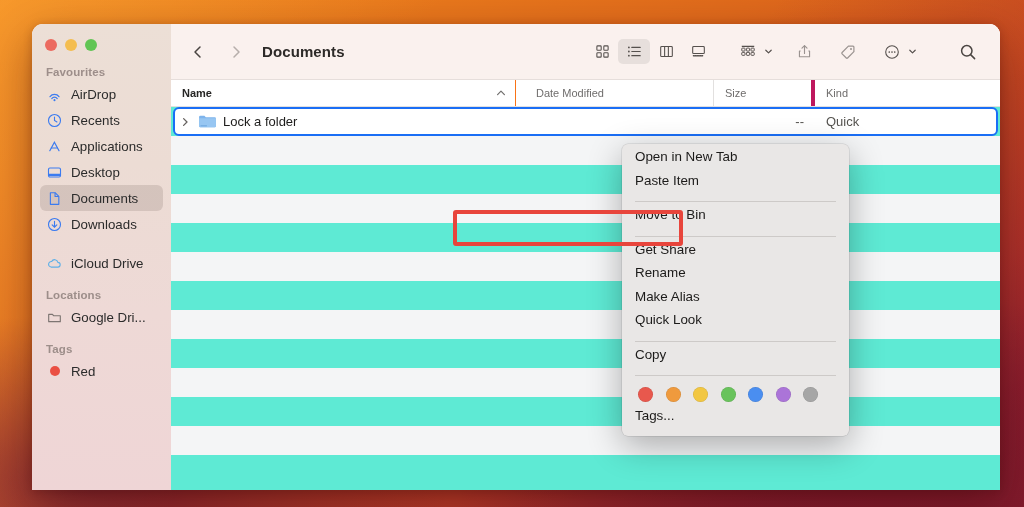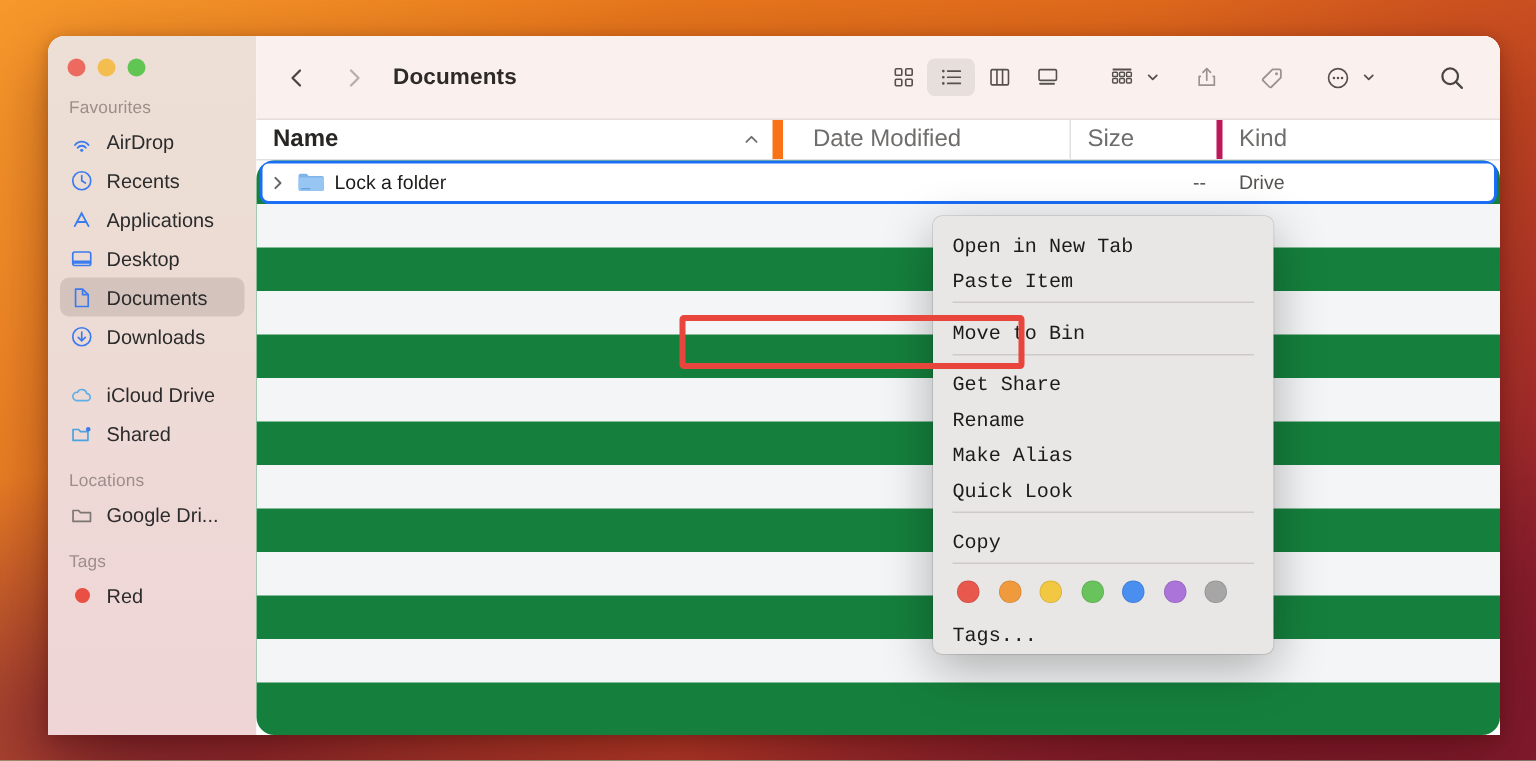--- a/index.html
+++ b/index.html
@@ -57,21 +57,21 @@
     padding-left: 13px;
     gap: 8px;
   }
   .light { width: 12px; height: 12px; border-radius: 50%; display:block; }
   .light.red    { background: #ec6a5f; }
   .light.yellow { background: #f4bd4f; }
   .light.green  { background: #61c554; }
 
   .sb-section {
     font-size: 11.5px;
-    font-weight: 400;
+    font-weight: 700;
     color: #9d8e8a;
     padding: 0 0 3px 14px;
     letter-spacing: .1px;
   }
   .sb-gap { height: 13px; }
 
   .sb-item {
     display: flex;
     align-items: center;
     gap: 8px;
@@ -148,49 +148,48 @@
   }
 
   
   .colhead {
     height: 27px;
     flex: 0 0 27px;
     background: #ffffff;
     border-bottom: 1px solid #e2e0df;
     display: flex;
     align-items: flex-end;
-    font-size: 16px;
+    font-size: 11px;
     position: relative;
   }
   .col {
     position: relative;
     height: 100%;
     display: flex;
     align-items: center;
     padding-left: 11px;
     color: #6f6d6c;
   }
   .col.name { width: 344px; flex: 0 0 344px; color: #272625; font-weight: 700; }
-  .col.date { width: 198px; flex: 0 0 198px; border-left: 7px solid #f97316; padding-left: 20px; }
+  .col.date { width: 198px; flex: 0 0 198px; border-left: 1px solid #f97316; padding-left: 20px; }
   .col.size { width: 98px;  flex: 0 0 98px;  border-left: 1px solid #e2e0df; }
   .col.kind { flex: 1 1 auto; border-left: 4px solid #be185d; }
   .sortcaret {
     position: absolute;
     right: 9px; top: 50%; transform: translateY(-50%);
     color: #6f6d6c;
     display: flex;
   }
 
   
   .filelist {
     flex: 1 1 auto;
     position: relative;
-    background: #15803d;
+    background: #5eead4;
     overflow: hidden;
-    border-radius: 12px;
   }
   .frow {
     height: 29px;
     display: flex;
     align-items: center;
     font-size: 13px;
     color: #1d1c1b;
     position: relative;
   }
   .frow.stripe { background: #f4f5f6; }
@@ -222,25 +221,24 @@
     border-radius: 6px;
     box-shadow: 0 10px 34px rgba(0,0,0,.30), 0 0 0 .5px rgba(0,0,0,.14);
     padding: 5px 0 4px;
     font-size: 13.4px;
     color: #1c1b1a;
     overflow: hidden;
   }
   .mi {
     height: 23.5px;
     display: flex;
-    align-items: flex-end;
+    align-items: flex-start;
     padding: 0 13px;
     white-space: nowrap;
     position: relative;
-    font-family: Liberation Mono, monospace;
   }
   .msep {
     height: 1px;
     background: #cdcac8;
     margin: 5px 13px 5px;
   }
   .tagrow {
     display: flex;
     align-items: center;
     gap: 12.5px;
@@ -347,29 +345,20 @@
 
       <div class="sb-item">
         <span class="sb-ico">
           <svg width="15" height="15" viewBox="0 0 16 16" fill="none" stroke="#5fb0e8" stroke-width="1.2" stroke-linejoin="round">
             <path d="M4.3 11.8h7.2a2.5 2.5 0 0 0 .1-5 3.5 3.5 0 0 0-6.6-.9 2.6 2.6 0 0 0-.7 5.9z"></path>
           </svg>
         </span>
         <span class="sb-label">iCloud Drive</span>
       </div>
 
-      <div class="sb-item">
-        <span class="sb-ico">
-          <svg width="15" height="15" viewBox="0 0 16 16" fill="none" stroke="#4aa3e0" stroke-width="1.2" stroke-linejoin="round">
-            <path d="M1.8 12.4V4.6h4l1.2 1.5h5.4v6.3z"></path>
-            <circle cx="12.6" cy="4.4" r="1.6" fill="#3b7bf0" stroke="none"></circle>
-          </svg>
-        </span>
-        <span class="sb-label">Shared</span>
-      </div>
 
       <div class="sb-gap"></div>
 
       <div class="sb-section">Locations</div>
 
       <div class="sb-item">
         <span class="sb-ico">
           <svg width="15" height="15" viewBox="0 0 16 16" fill="none" stroke="#7d7572" stroke-width="1.2" stroke-linejoin="round">
             <path d="M1.8 12.4V4.6h4l1.2 1.5h7.2v6.3z"></path>
           </svg>
@@ -527,21 +516,21 @@
             </span>
             <svg class="folder-ico" viewBox="0 0 20 16">
               <path d="M1 3.2a1.3 1.3 0 0 1 1.3-1.3h4.4l1.5 1.6h9.5A1.3 1.3 0 0 1 19 4.8v8.1a1.3 1.3 0 0 1-1.3 1.3H2.3A1.3 1.3 0 0 1 1 12.9z" fill="#7eb4ec"></path>
               <path d="M1 4.6h18v8.3a1.3 1.3 0 0 1-1.3 1.3H2.3A1.3 1.3 0 0 1 1 12.9z" fill="#97c6f2"></path>
               <path d="M3 12.6h6" stroke="#6aa4dd" stroke-width="1" stroke-linecap="round"></path>
             </svg>
             <span>Lock a folder</span>
           </div>
           <div class="cell-date"></div>
           <div class="cell-size">--</div>
-          <div class="cell-kind">Drive</div>
+          <div class="cell-kind">Quick</div>
         </div>
 
         <div id="empty-rows">
             <div class="frow stripe"></div>
             <div class="frow"></div>
             <div class="frow stripe"></div>
             <div class="frow"></div>
             <div class="frow stripe"></div>
             <div class="frow"></div>
             <div class="frow stripe"></div>

